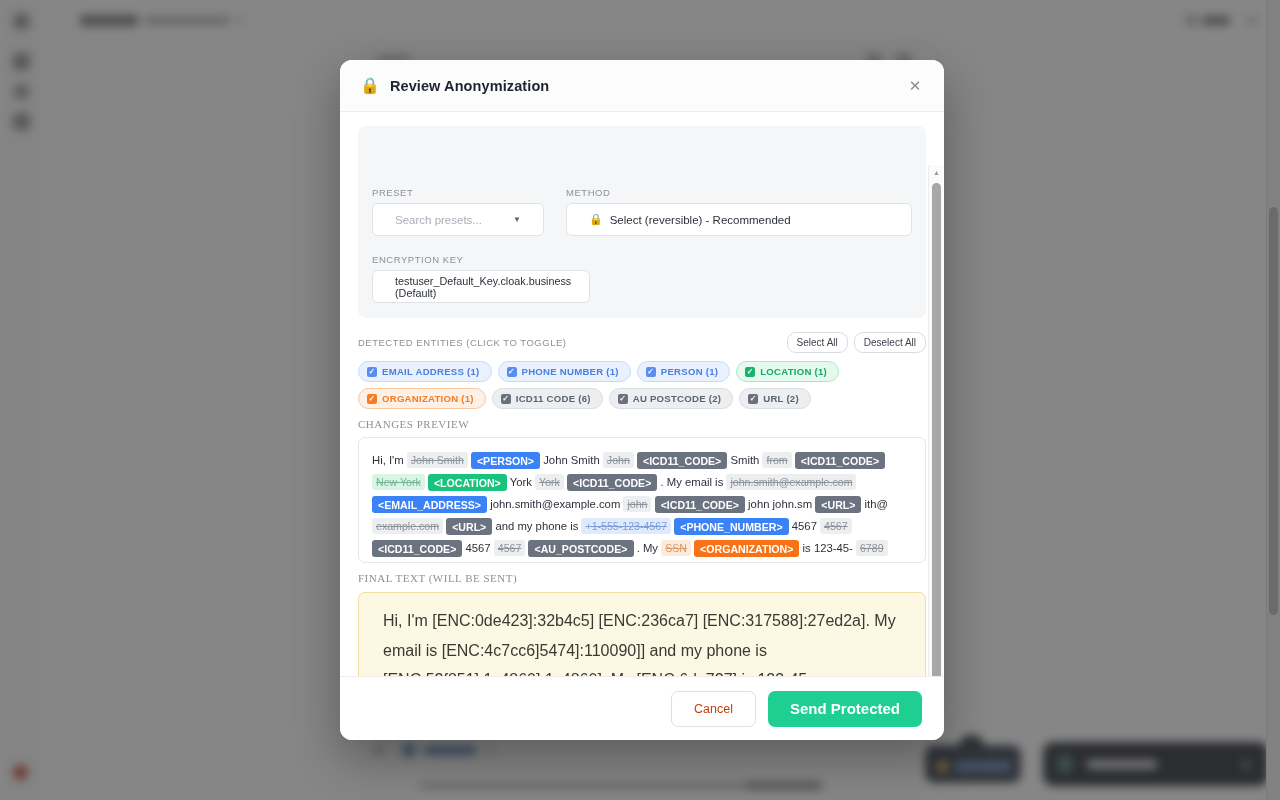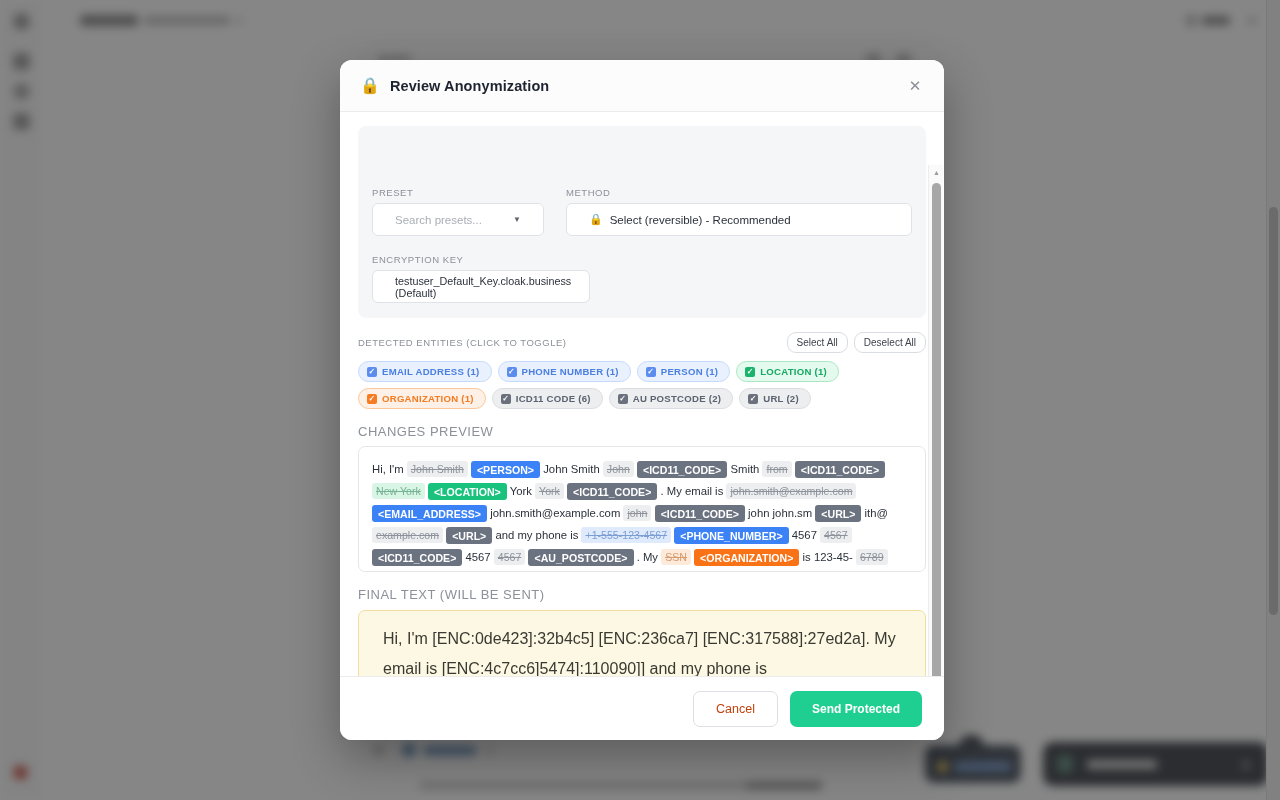--- a/index.html
+++ b/index.html
@@ -195,22 +195,22 @@
   .chip.blue .cb  { background:#5b8def; }
   .chip.green { background:#e4faee; border-color:#a9e6c4; color:#16a864; }
   .chip.green .cb { background:#19b36b; }
   .chip.orange{ background:#fdf0e6; border-color:#fbc79a; color:#f47b20; }
   .chip.orange .cb{ background:#f57c20; }
   .chip.gray  { background:#eceef0; border-color:#dadde1; color:#5c6370; }
   .chip.gray .cb  { background:#6b717c; }
 
   
   #preview-label, #final-label {
-    margin-top: 15px; font-size: 13px; color: #8b9099;
-    letter-spacing: .5px; text-transform: uppercase;
+    margin-top: 9px; font-size: 11px; color: #8b9099;
+    letter-spacing: .5px; text-transform: uppercase; font-family: Liberation Serif, serif;
   }
   #preview-box {
     margin-top: 7px;
     border: 1px solid #e4e7ea; border-radius: 7px;
     background: #fff;
     padding: 11px 13px;
     height: 126px; overflow: hidden;
     font-size: 11.3px; line-height: 1.95; color: #2b313b;
   }
   .tok { white-space: nowrap; }
@@ -273,21 +273,21 @@
   }
   #btn-cancel {
     border: 1px solid #dcdfe3; background: #fff; color: #c2410c;
     border-radius: 7px; height: 36px; padding: 0 22px;
     font-size: 12.5px; cursor: pointer;
     font-family: "Liberation Sans", sans-serif;
   }
   #btn-send {
     border: none; background: #1fcf92; color: #fff;
     border-radius: 7px; height: 36px; padding: 0 22px;
-    font-size: 12px; font-weight: bold; cursor: pointer;
+    font-size: 15px; font-weight: bold; cursor: pointer;
     font-family: "Liberation Sans", sans-serif;
   }
 </style>
 </head>
 <body>
 
 <div id="bg-page">
   <div id="bg-chatwrap"></div>
 
   <div id="bg-sidebar">

